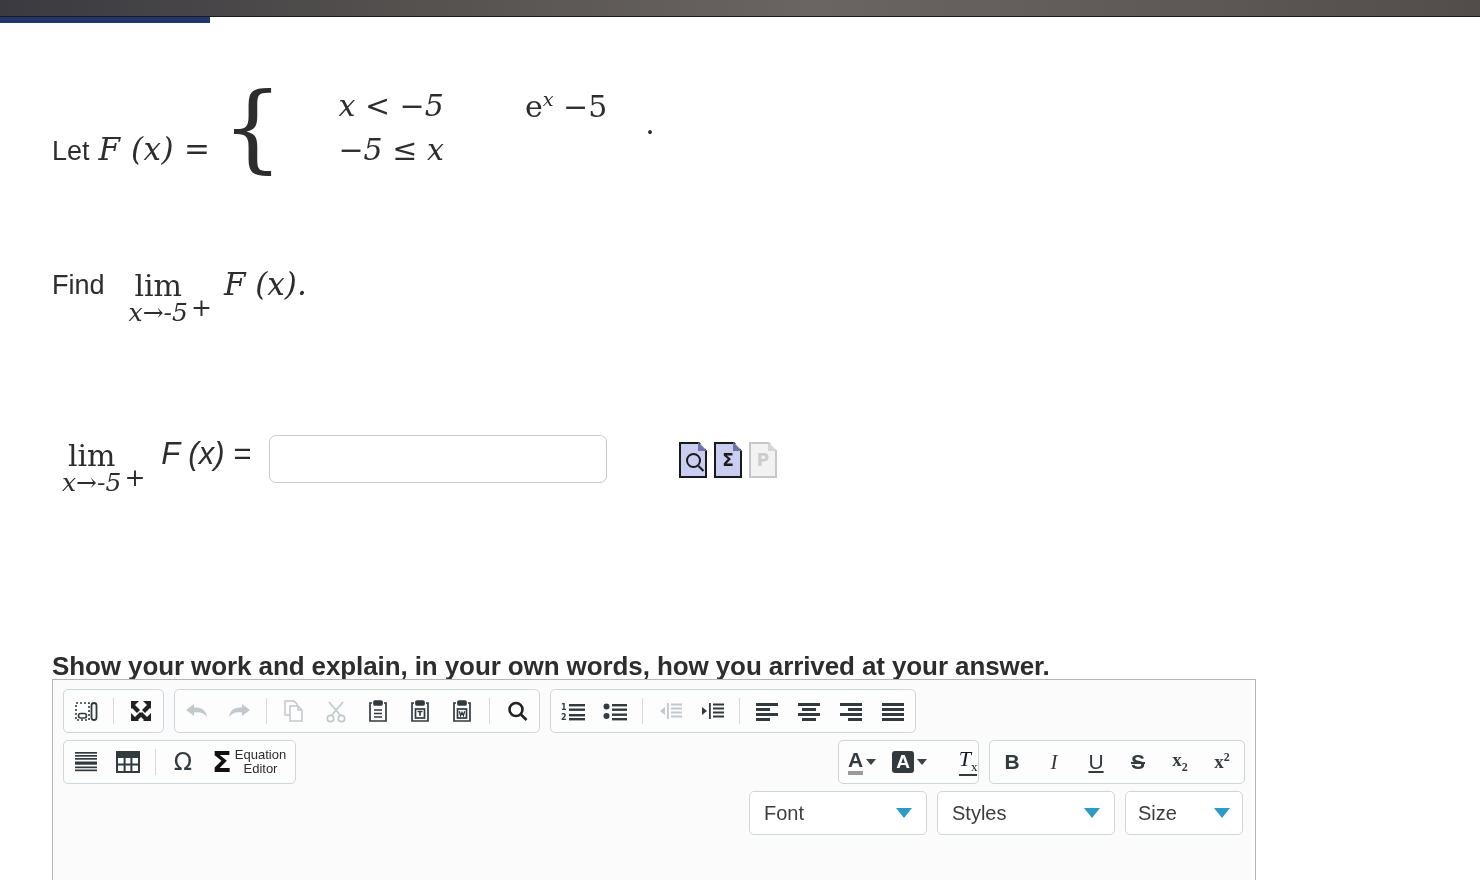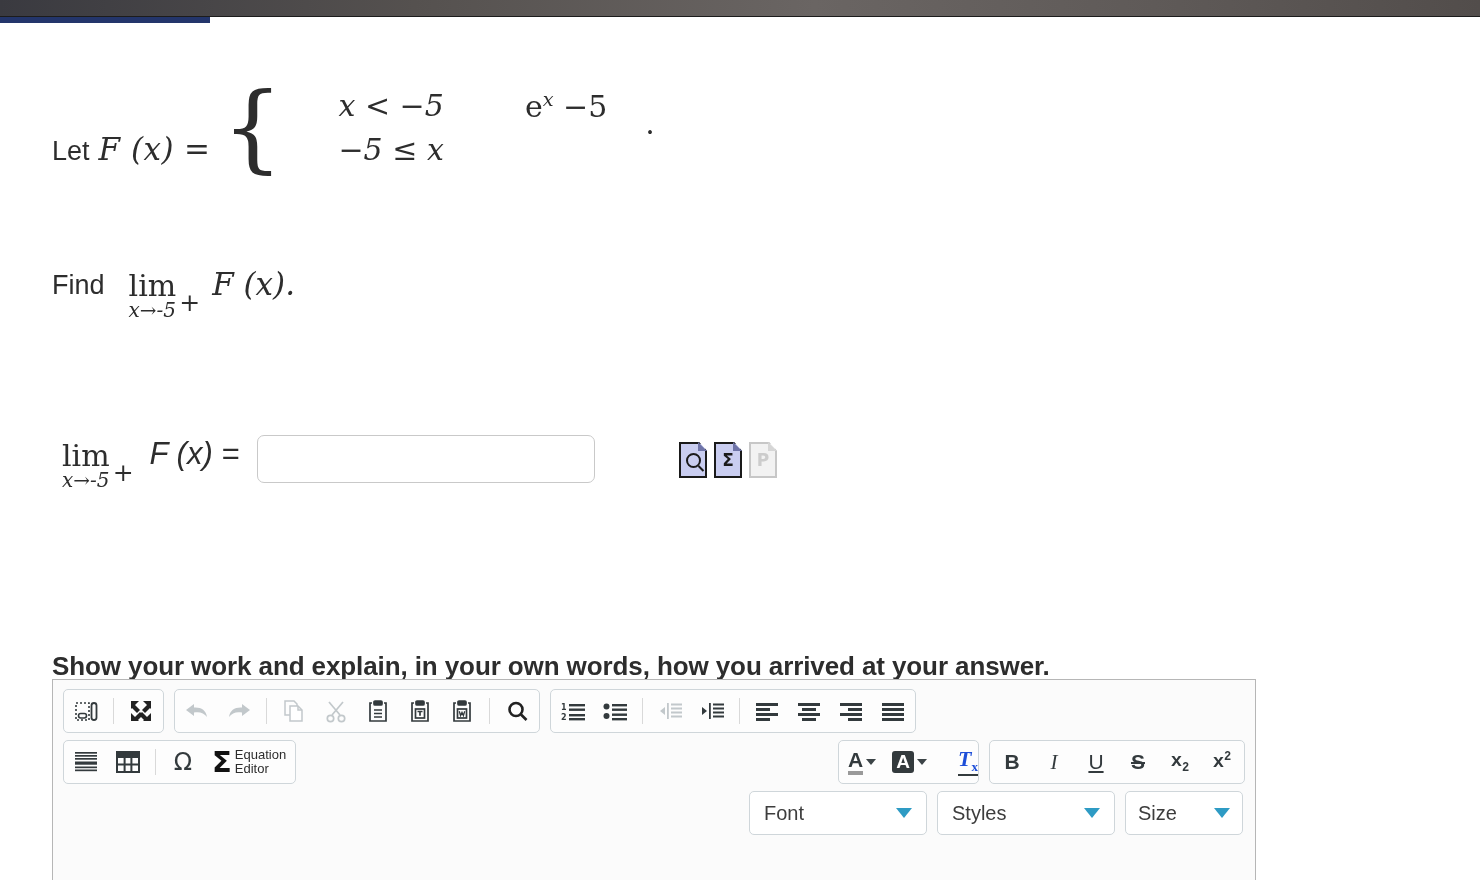--- a/index.html
+++ b/index.html
@@ -122,21 +122,21 @@
     flex-direction: column;
     align-items: center;
     font-family: "DejaVu Serif", serif;
     margin-top: 8px;
   }
   .limit-op {
     font-size: 30px;
     line-height: 1.05;
   }
   .limit-sub {
-    font-size: 20px;
+    font-size: 25px;
     line-height: 1.05;
     margin-top: -2px;
   }
   .limit-plus {
     font-family: "DejaVu Serif", serif;
     font-size: 25px;
     align-self: flex-end;
     padding-bottom: 4px;
     margin-left: 3px;
   }
@@ -301,41 +301,41 @@
   }
   .tbtn.wide { width: auto; padding: 0 2px; }
   .tbtn.dim { color: #c2c8cb; }
   .tbtn svg { display: block; }
   .eqlabel {
     font-family: "Liberation Sans", sans-serif;
     font-size: 13px;
     line-height: 14px;
     color: #2d2d2d;
     margin-left: 3px;
-    text-align: left;
+    text-align: center;
   }
   .glyph-omega {
     font-family: "DejaVu Sans", sans-serif;
     font-size: 24px;
     color: #333a3d;
     line-height: 1;
   }
   .glyph-sigma {
     font-family: "DejaVu Sans", sans-serif;
     font-size: 29px;
     font-weight: bold;
     color: #111;
     line-height: 1;
   }
   .fmt-b { font-family: "Liberation Sans", sans-serif; font-size: 21px; font-weight: bold; }
   .fmt-i { font-family: "Liberation Serif", serif; font-size: 21px; font-style: italic; }
   .fmt-u { font-family: "Liberation Sans", sans-serif; font-size: 21px; text-decoration: underline; }
   .fmt-s { font-family: "Liberation Sans", sans-serif; font-size: 21px; font-weight: bold; text-decoration: line-through; }
   .fmt-sub, .fmt-sup {
-    font-family: Liberation Mono, monospace;
+    font-family: Liberation Serif, serif;
     font-size: 19px;
     font-weight: bold;
   }
   .fmt-sub sub, .fmt-sup sup { font-size: 12px; }
 
   .colorbtn {
     display: flex;
     align-items: center;
     gap: 3px;
   }
@@ -361,22 +361,22 @@
   .caret-dark {
     width: 0; height: 0;
     border-left: 5px solid transparent;
     border-right: 5px solid transparent;
     border-top: 6px solid #3c4447;
   }
   .tx-glyph {
     font-family: "Liberation Serif", serif;
     font-size: 22px;
     font-style: italic;
-    font-weight: bold;
-    color: #1d4ed8;
+    font-weight: normal;
+    color: #0f172a;
     border-bottom: 2px solid #333a3d;
     line-height: 1;
     margin-left: 24px;
   }
   .tx-glyph sub { font-style: normal; font-size: 13px; border: none; }
 
   .dropdown {
     width: 178px;
     height: 44px;
     box-sizing: border-box;

